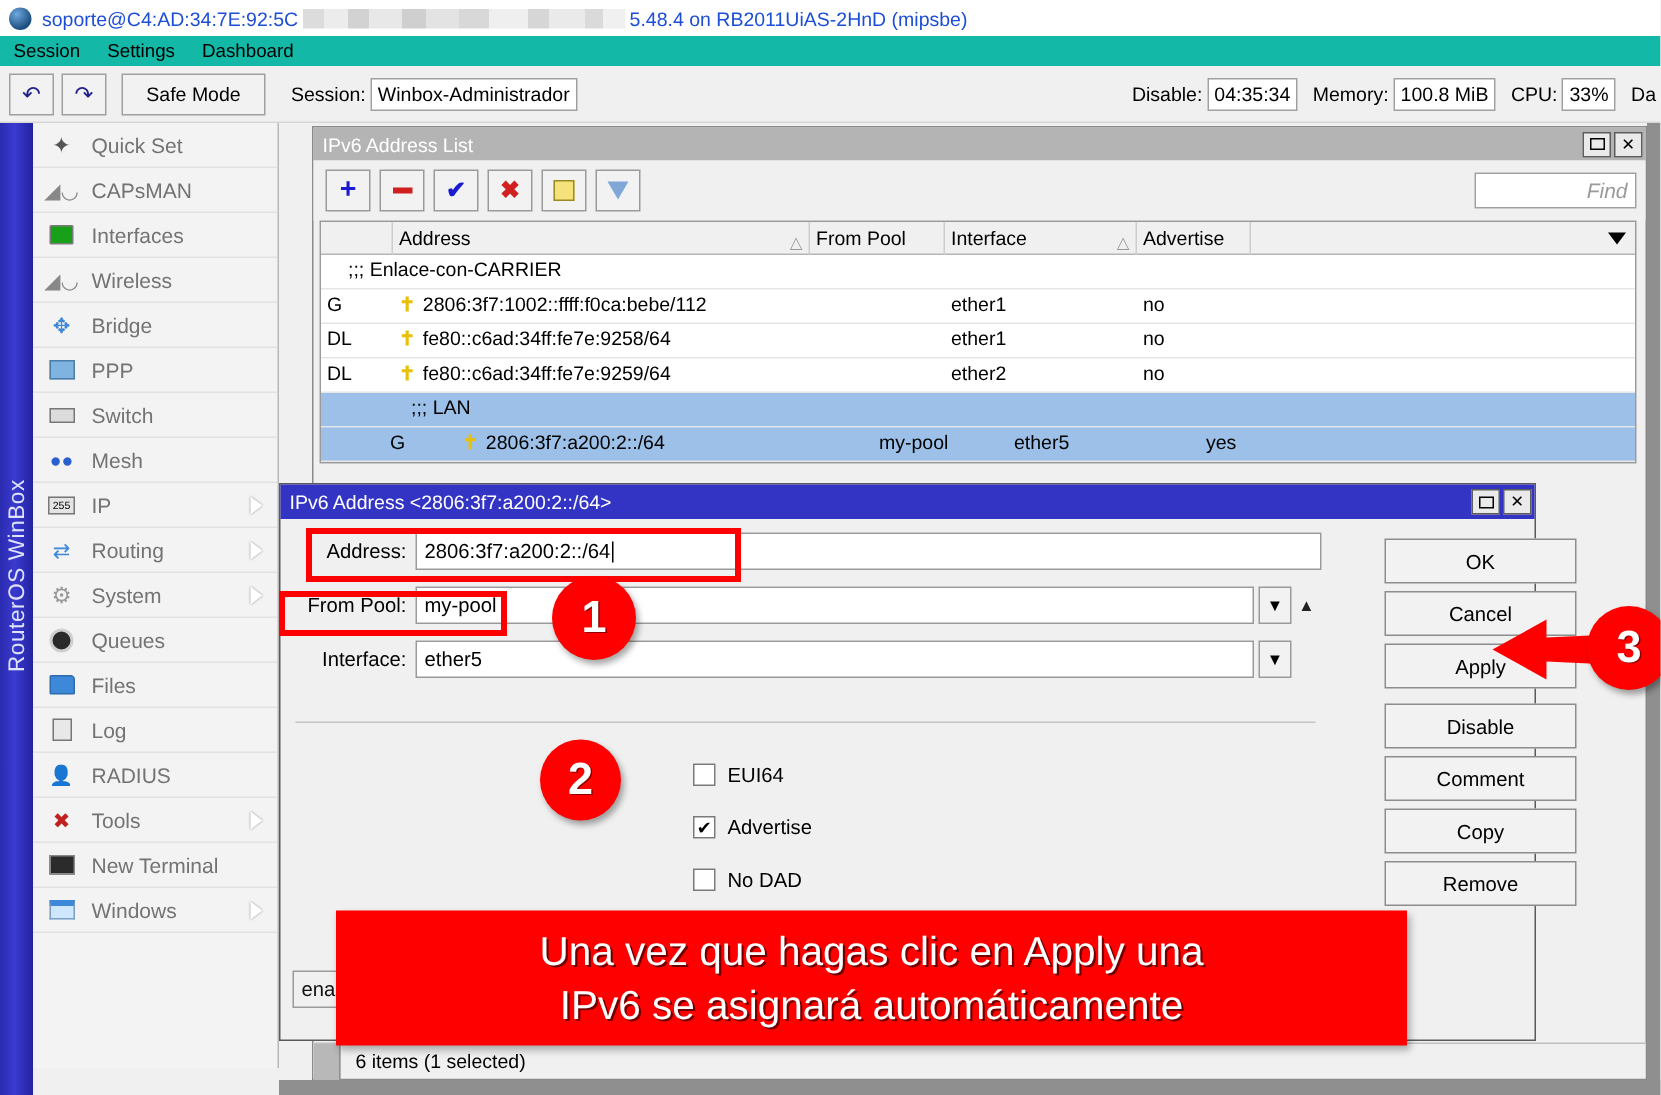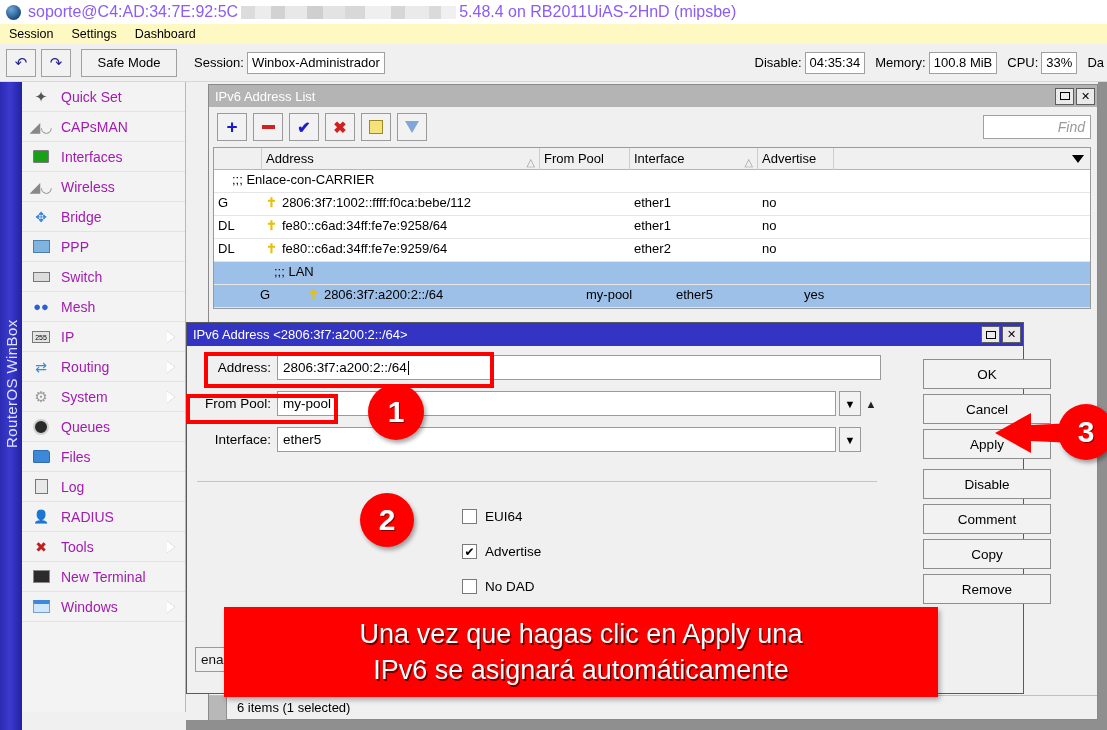--- a/index.html
+++ b/index.html
@@ -17,34 +17,34 @@
   
   #app-titlebar{
     position:absolute; left:0; top:0; width:1107px; height:24px;
     background:#ffffff; display:flex; align-items:center; padding-left:6px;
   }
   #app-logo{
     width:15px; height:15px; border-radius:50%;
     background:radial-gradient(circle at 35% 30%, #6fa8dc 0%, #1c4e80 70%);
     margin-right:7px; flex:0 0 auto;
   }
-  #app-title{ font-size:16px; color:#8b5cf6; white-space:nowrap; }
+  #app-title{ font-size:13px; color:#1d4ed8; white-space:nowrap; }
   .redact{
     display:inline-block; height:13px; vertical-align:-2px;
     background:linear-gradient(90deg,#dcdcdc 0 14px,#ececec 14px 30px,#d2d2d2 30px 44px,
       #e8e8e8 44px 66px,#cfcfcf 66px 82px,#e3e3e3 82px 104px,#d8d8d8 104px 124px,
       #efefef 124px 150px,#d6d6d6 150px 164px,#eaeaea 164px 188px,#dadada 188px 200px,
       #f0f0f0 200px 215px);
     width:215px; margin:0 3px;
   }
 
   
   #menubar{
     position:absolute; left:0; top:24px; width:1107px; height:20px;
-    background:#fef9c3; display:flex; align-items:center;
+    background:#14b8a6; display:flex; align-items:center;
   }
   .menu-item{ font-size:12.5px; padding:0 9px; color:#000; cursor:default; }
 
   
   #toolbar{
     position:absolute; left:0; top:44px; width:1107px; height:38px;
     background:#f0f0f0; border-bottom:1px solid #d7d7d7;
     display:flex; align-items:center; padding-left:6px;
   }
   .tb-btn{
@@ -77,21 +77,21 @@
   #sidebar{
     position:absolute; left:22px; top:82px; width:164px; height:630px;
     background:#f3f3f3; border-right:1px solid #b8b8b8;
   }
   .side-item{
     height:30px; display:flex; align-items:center; padding-left:8px;
     border-bottom:1px solid #e2e2e2; font-size:14px; cursor:pointer; position:relative;
   }
   .side-item .ico{ width:22px; height:20px; margin-right:9px; flex:0 0 auto;
     display:flex; align-items:center; justify-content:center; font-size:14px; }
-  .side-item .lbl{ color:#a21caf; }
+  .side-item .lbl{ color:#737373; }
   .side-item .arw{
     position:absolute; right:10px; top:50%; transform:translateY(-50%);
     width:0;height:0;border-top:6px solid transparent;border-bottom:6px solid transparent;
     border-left:8px solid #ffffff; filter:drop-shadow(0 0 0.6px #8b8b8b);
   }
   .side-item.no-ico .lbl{ padding-left:31px; }
   .i-sq{ width:16px;height:13px;border:1px solid #7b7b7b;background:#19a019;
     display:block;border-radius:1px;}
   .i-folder{ width:17px;height:13px;background:#3d88d8;border:1px solid #2d6cae;
     border-radius:1px 3px 1px 1px;}

